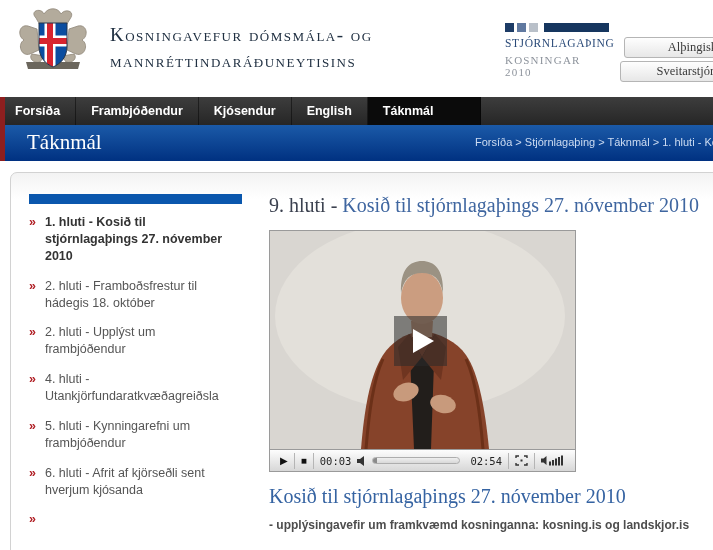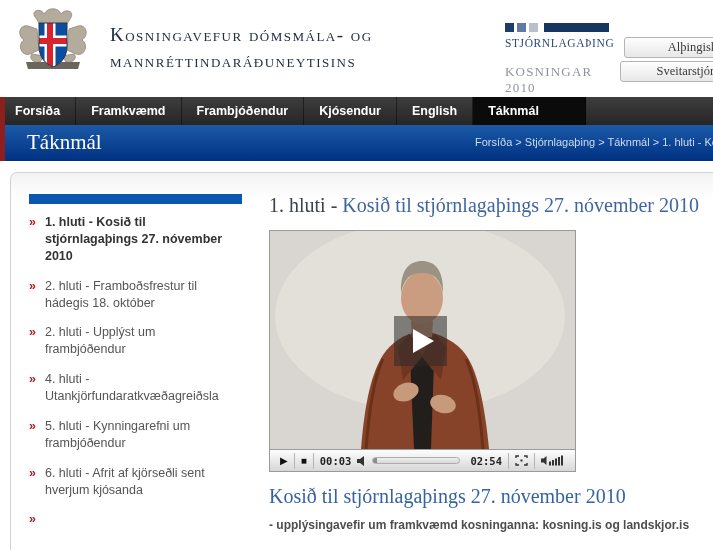--- a/index.html
+++ b/index.html
@@ -16,21 +16,21 @@
     position:absolute; left:110px; top:22px;
     font-family:"Liberation Serif", serif; font-variant:small-caps;
     font-size:19px; letter-spacing:1.5px; color:#203042; line-height:1.35;
   }
   .logo-2010 { position:absolute; left:505px; top:23px; width:104px; font-family:"Liberation Serif", serif; }
   .logo-bar { display:flex; gap:3px; height:9px; }
   .logo-sq { width:9px; height:9px; }
   .sq1 { background:#1d3c66; } .sq2 { background:#6079a0; } .sq3 { background:#b9c0c9; }
   .logo-long { flex:1; background:#16365f; margin-left:3px; }
   .logo-line1 { margin-top:5px; font-size:11.5px; color:#2a4a78; letter-spacing:0.6px; }
-  .logo-line2 { margin-top:15px; font-size:13px; color:#8d939c; letter-spacing:1.2px; }
+  .logo-line2 { margin-top:5px; font-size:11px; color:#8d939c; letter-spacing:1.2px; }
   .quick-btn {
     position:absolute; height:21px; line-height:19px; text-align:center;
     border:1px solid #b5b5b5; border-radius:3px;
     background:linear-gradient(#fefefe,#e7e7e7);
     font-family:"Liberation Serif", serif; font-size:12.5px; color:#3a3a3a;
     white-space:nowrap; padding:0 10px; cursor:pointer;
   }
   .quick-btn.b1 { left:624px; top:37px; width:180px; }
   .quick-btn.b2 { left:620px; top:61px; width:196px; }
 
@@ -97,21 +97,21 @@
   .play-triangle {
     width:0; height:0; margin-left:5px;
     border-left:21px solid #fff; border-top:12px solid transparent; border-bottom:12px solid transparent;
   }
   .video-controls {
     height:22px; background:linear-gradient(#fdfdfd,#d7d7d7);
     border-top:1px solid #9a9a9a; display:flex; align-items:center; padding:0 4px;
   }
   .ctrl-btn { font-size:10px; color:#111; padding:0 6px; cursor:pointer; line-height:20px; }
   .ctrl-sep { width:1px; height:16px; background:#b5b5b5; }
-  .time { font-family:"DejaVu Sans Mono", monospace; font-weight:bold; font-size:10.5px; color:#222; padding:0 6px; white-space:nowrap; }
+  .time { font-family:"DejaVu Sans Mono", monospace; font-weight:normal; font-size:10.5px; color:#222; padding:0 6px; white-space:nowrap; }
   .mini-speaker { display:flex; align-items:center; padding-right:3px; }
   .progress { flex:1; height:7px; background:linear-gradient(#efefef,#d8d8d8); border:1px solid #adadad; border-radius:4px; margin:0 4px; position:relative; cursor:pointer; }
   .progress-played { position:absolute; left:0; top:0; width:4px; height:100%; background:#8a8a8a; border-radius:4px 0 0 4px; }
   .icon-btn { display:flex; align-items:center; padding:0 6px; cursor:pointer; }
 
   .sub-heading {
     font-family:"Liberation Serif", serif; font-size:20px; font-weight:normal;
     color:#3563a2; margin-top:13px; white-space:nowrap;
   }
   .note { margin-top:10px; font-size:12px; font-weight:bold; color:#4d4d4d; white-space:nowrap; }
@@ -163,21 +163,20 @@
       <div class="logo-line1">STJÓRNLAGAÞING</div>
       <div class="logo-line2">KOSNINGAR 2010</div>
     </div>
 
     <button class="quick-btn b1">Alþingiskosningar</button>
     <button class="quick-btn b2">Sveitarstjórnarkosningar</button>
   </header>
 
   <nav class="main-nav">
     <span class="nav-item">Forsíða</span>
-    <span class="nav-item">Framkvæmd</span>
     <span class="nav-item">Frambjóðendur</span>
     <span class="nav-item">Kjósendur</span>
     <span class="nav-item">English</span>
     <span class="nav-item active">Táknmál</span>
   </nav>
 
   <div class="red-strip"></div>
 
   <div class="title-bar">
     <h1 class="page-title">Táknmál</h1>
@@ -213,21 +212,21 @@
           <span class="bullet">»</span>
           <span class="label">6. hluti - Afrit af kjörseðli sent hverjum kjósanda</span>
         </li>
         <li class="side-item">
           <span class="bullet">»</span>
         </li>
       </ul>
     </aside>
 
     <main class="main-col">
-      <h2 class="main-heading"><span class="heading-prefix">1. hluti - </span><span class="heading-main">Kosið til stjórnlagaþings 27. nóvember 2010</span></h2>
+      <h2 class="main-heading"><span class="heading-prefix">9. hluti - </span><span class="heading-main">Kosið til stjórnlagaþings 27. nóvember 2010</span></h2>
 
       <div class="video-player">
         <div class="video-stage">
           <svg width="305" height="218" viewBox="0 0 305 218">
             <rect width="305" height="218" fill="#d9d6d1"></rect>
             <ellipse cx="150" cy="85" rx="145" ry="95" fill="#e3e0da"></ellipse>
             <path d="M152 100 C 134 102 121 112 113 124 C 99 146 94 182 91 218 L 219 218 C 215 178 209 143 196 124 C 187 111 170 102 152 100 Z" fill="#86432a"></path>
             <path d="M96 218 C 99 182 103 150 113 128" stroke="#6b3018" stroke-width="3" fill="none"></path>
             <path d="M213 218 C 210 182 206 150 196 128" stroke="#6b3018" stroke-width="3" fill="none"></path>
             <path d="M139 103 L 152 126 L 165 103 L 161 218 L 144 218 Z" fill="#221e1b"></path>

